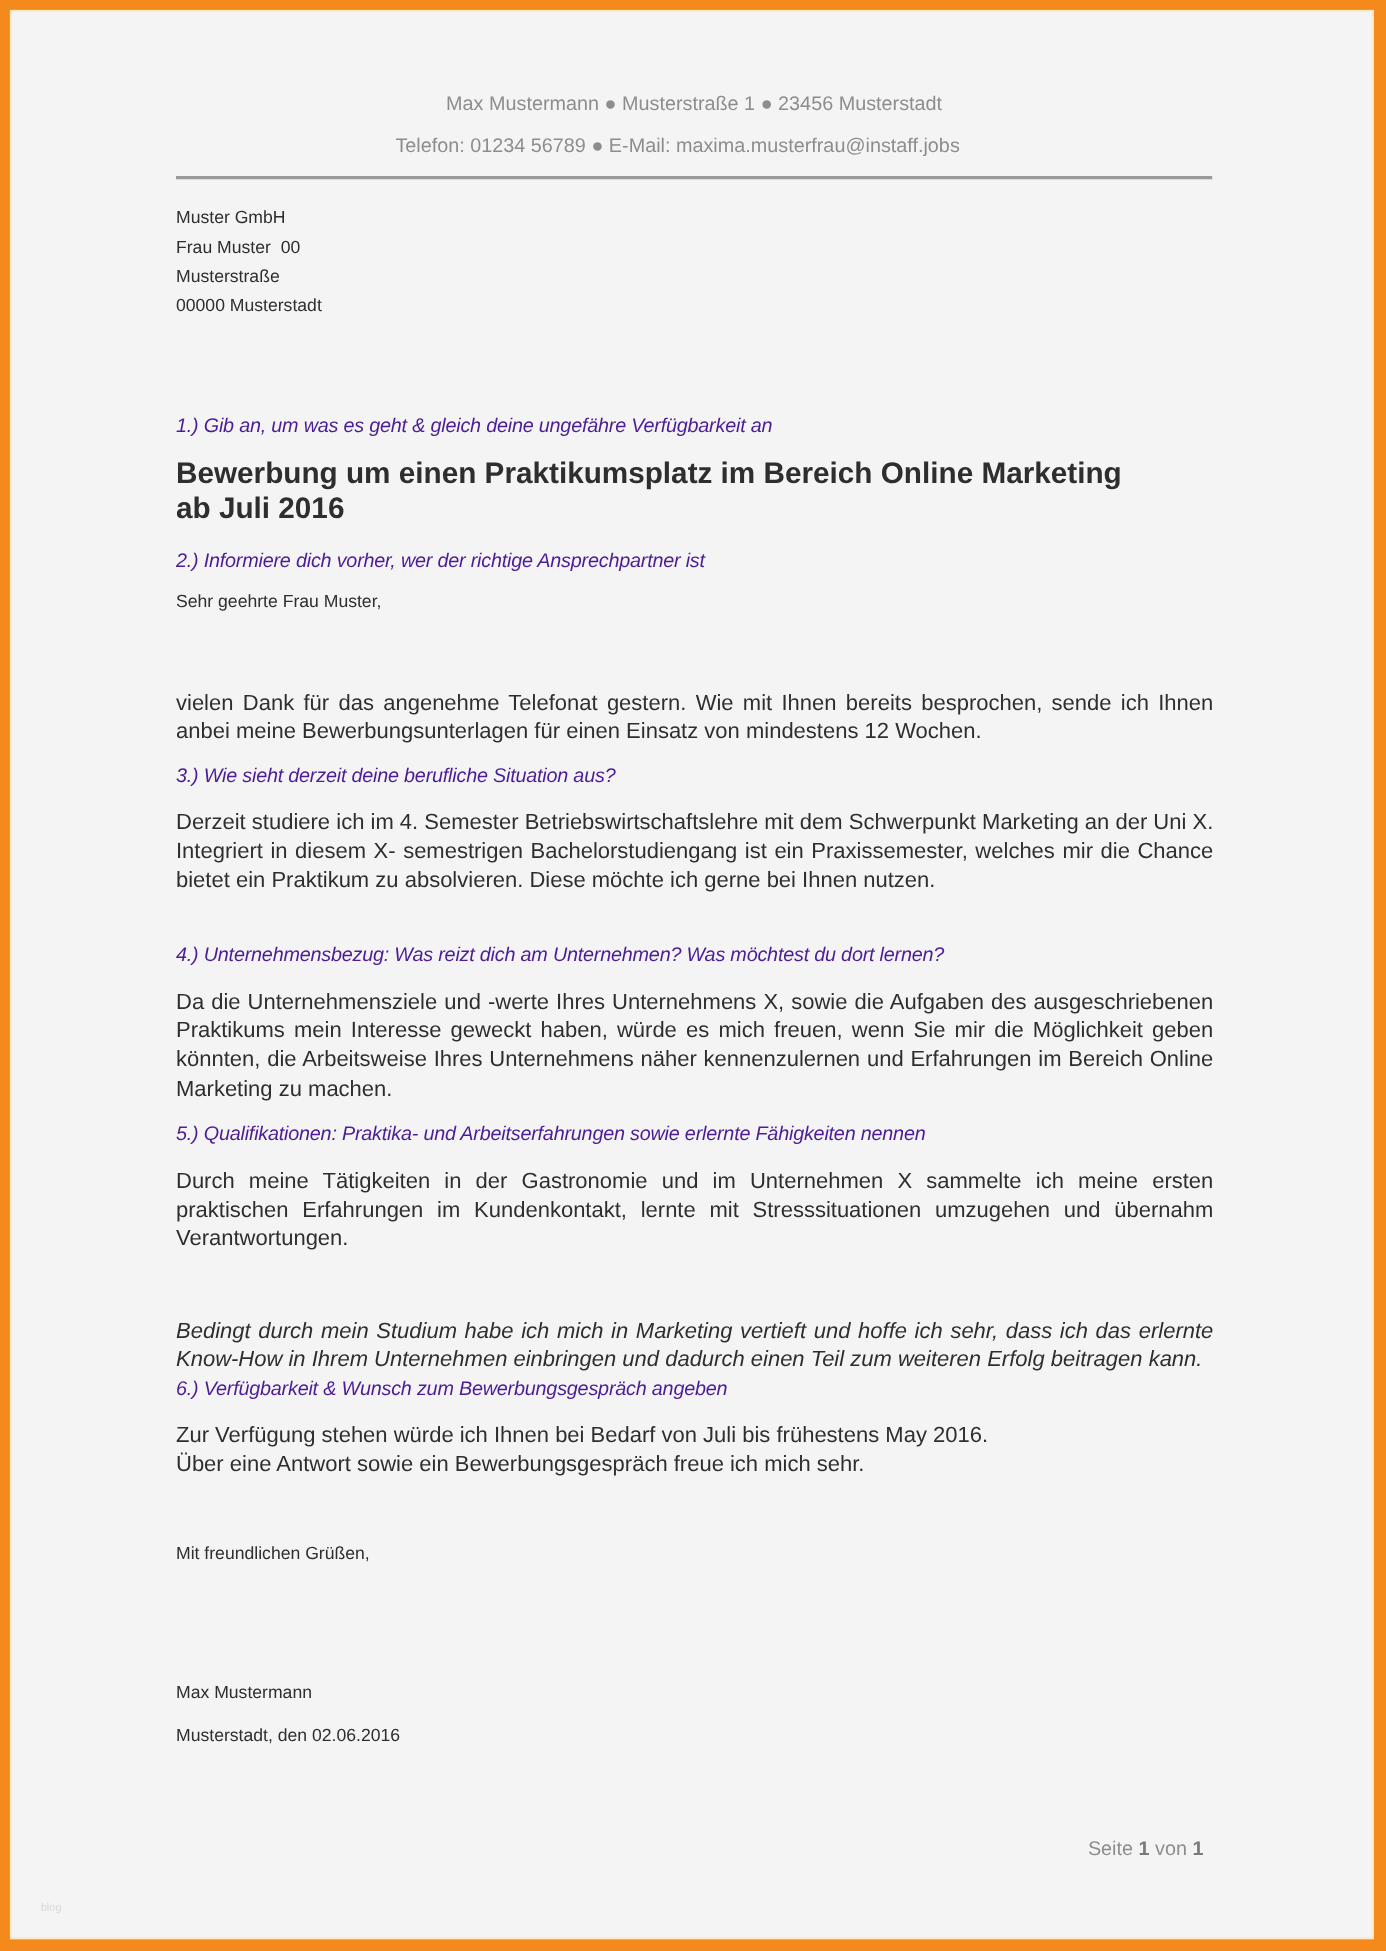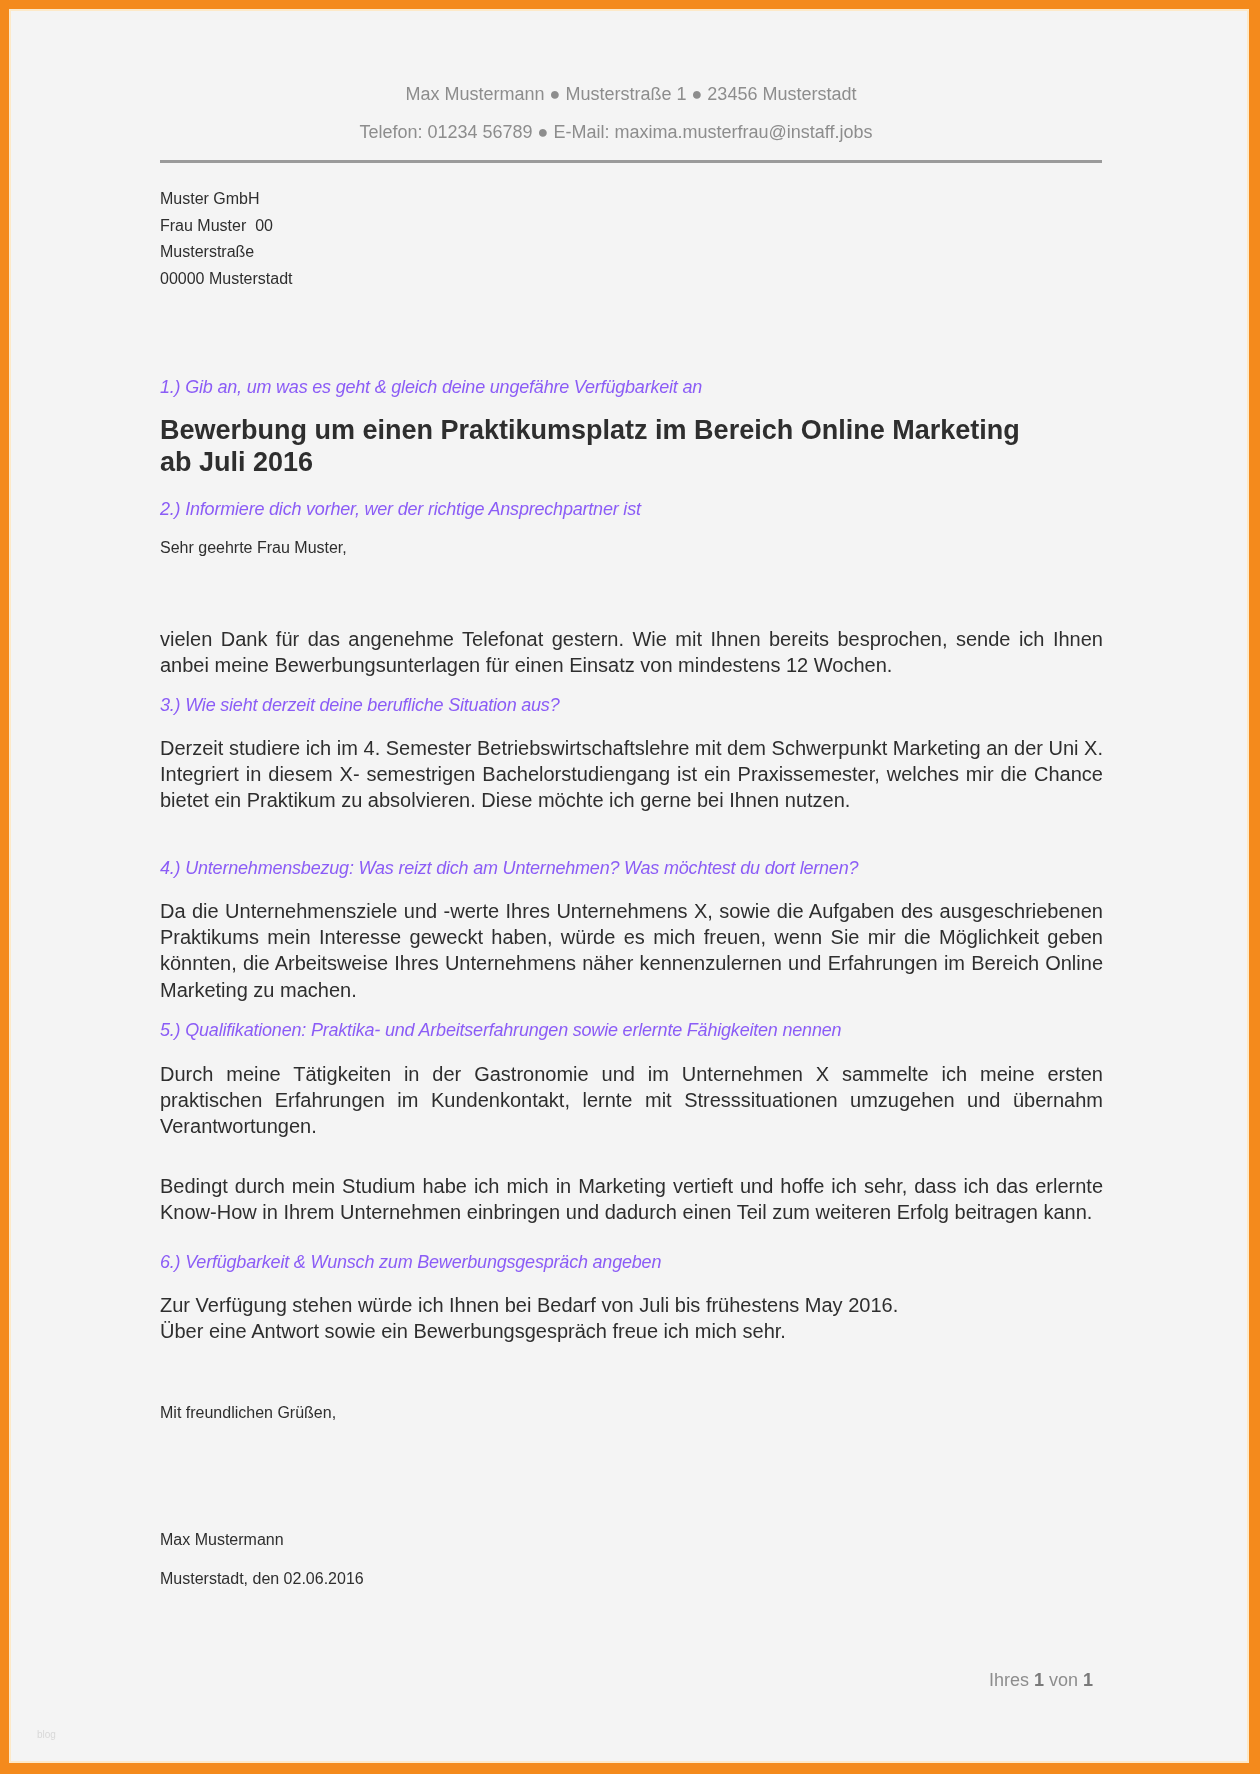--- a/index.html
+++ b/index.html
@@ -24,21 +24,21 @@
   }
   .hdr1 { top: 75px; left: 2px; }
   .hdr2 { top: 113px; left: -13px; }
   .rule {
     left: 151px; top: 151px; width: 942px; height: 3px;
     background: #9a9a9a;
   }
   .txt { color: #2e2e2e; font-size: 16px; }
   .addr { left: 151px; top: 177px; line-height: 26.5px; }
   .hint {
-    left: 151px; color: #8b5cf6; font-style: italic; font-size: 18px;
+    left: 151px; color: #4c1d95; font-style: italic; font-size: 18px;
     letter-spacing: -0.2px;
   }
   .subject {
     left: 151px; top: 405px; width: 950px;
     font-weight: bold; font-size: 27px; line-height: 32px; color: #2e2e2e;
   }
   .para {
     left: 151px; width: 943px;
     text-align: justify; line-height: 26.2px;
     font-size: 20px; color: #2e2e2e;
@@ -86,33 +86,33 @@
   <div class="abs para" style="top:726px;">Derzeit studiere ich im 4. Semester Betriebswirtschaftslehre mit dem Schwerpunkt Marketing an der Uni X. Integriert in diesem X- semestrigen Bachelorstudiengang ist ein Praxissemester, welches mir die Chance bietet ein Praktikum zu absolvieren. Diese möchte ich gerne bei Ihnen nutzen.</div>
 
   <div class="abs hint" style="top:849px;">4.) Unternehmensbezug: Was reizt dich am Unternehmen? Was möchtest du dort lernen?</div>
 
   <div class="abs para" style="top:889px;">Da die Unternehmensziele und -werte Ihres Unternehmens X, sowie die Aufgaben des ausgeschriebenen Praktikums mein Interesse geweckt haben, würde es mich freuen, wenn Sie mir die Möglichkeit geben könnten, die Arbeitsweise Ihres Unternehmens näher kennenzulernen und Erfahrungen im Bereich Online Marketing zu machen.</div>
 
   <div class="abs hint" style="top:1011px;">5.) Qualifikationen: Praktika- und Arbeitserfahrungen sowie erlernte Fähigkeiten nennen</div>
 
   <div class="abs para" style="top:1052px;">Durch meine Tätigkeiten in der Gastronomie und im Unternehmen X sammelte ich meine ersten praktischen Erfahrungen im Kundenkontakt, lernte mit Stresssituationen umzugehen und übernahm Verantwortungen.</div>
 
-  <div class="abs para" style="top:1164px;">Bedingt durch mein Studium habe ich mich in Marketing vertieft und hoffe ich sehr, dass ich das erlernte Know-How in Ihrem Unternehmen einbringen und dadurch einen Teil zum weiteren Erfolg beitragen kann.</div>
+  <div class="abs para" style="top:1188px;font-style:italic;">Bedingt durch mein Studium habe ich mich in Marketing vertieft und hoffe ich sehr, dass ich das erlernte Know-How in Ihrem Unternehmen einbringen und dadurch einen Teil zum weiteren Erfolg beitragen kann.</div>
 
   <div class="abs hint" style="top:1243px;">6.) Verfügbarkeit &amp; Wunsch zum Bewerbungsgespräch angeben</div>
 
   <div class="abs para" style="top:1283px;">
     <div>Zur Verfügung stehen würde ich Ihnen bei Bedarf von Juli bis frühestens May 2016.</div>
     <div>Über eine Antwort sowie ein Bewerbungsgespräch freue ich mich sehr.</div>
   </div>
 
   <div class="abs txt" style="left:151px; top:1395px;">Mit freundlichen Grüßen,</div>
 
   <div class="abs txt" style="left:151px; top:1522px;">Max Mustermann</div>
 
   <div class="abs txt" style="left:151px; top:1561px;">Musterstadt, den 02.06.2016</div>
 
   <div class="abs footer">
-    <span style="white-space:pre;">Ihres </span><b>1</b><span style="white-space:pre;"> von </span><b>1</b>
+    <span style="white-space:pre;">Seite </span><b>1</b><span style="white-space:pre;"> von </span><b>1</b>
   </div>
 
   <div class="abs wm">blog</div>
 </div>
 
 </body></html>

